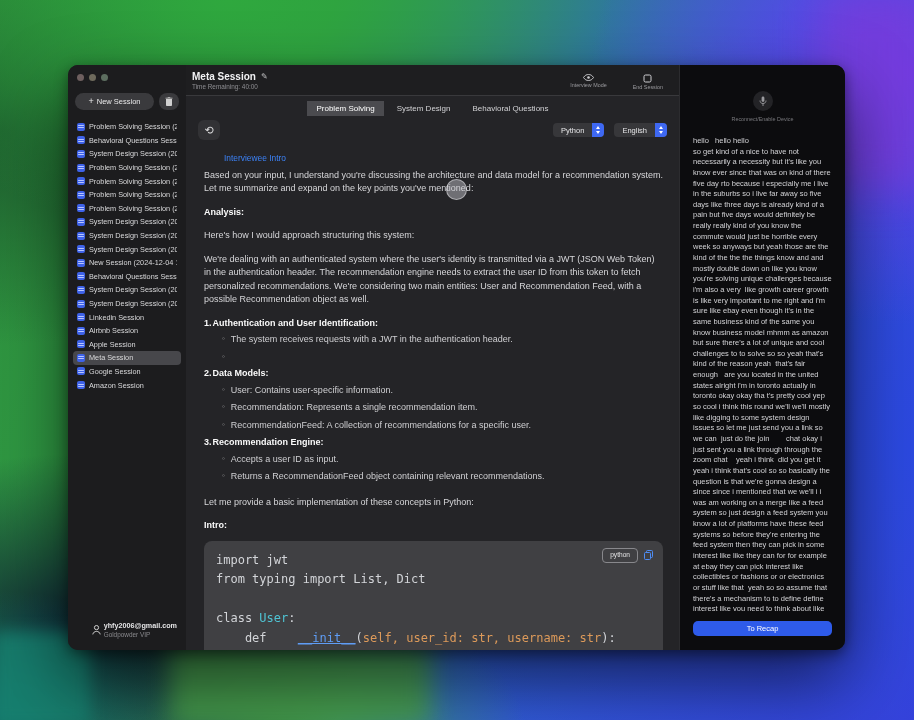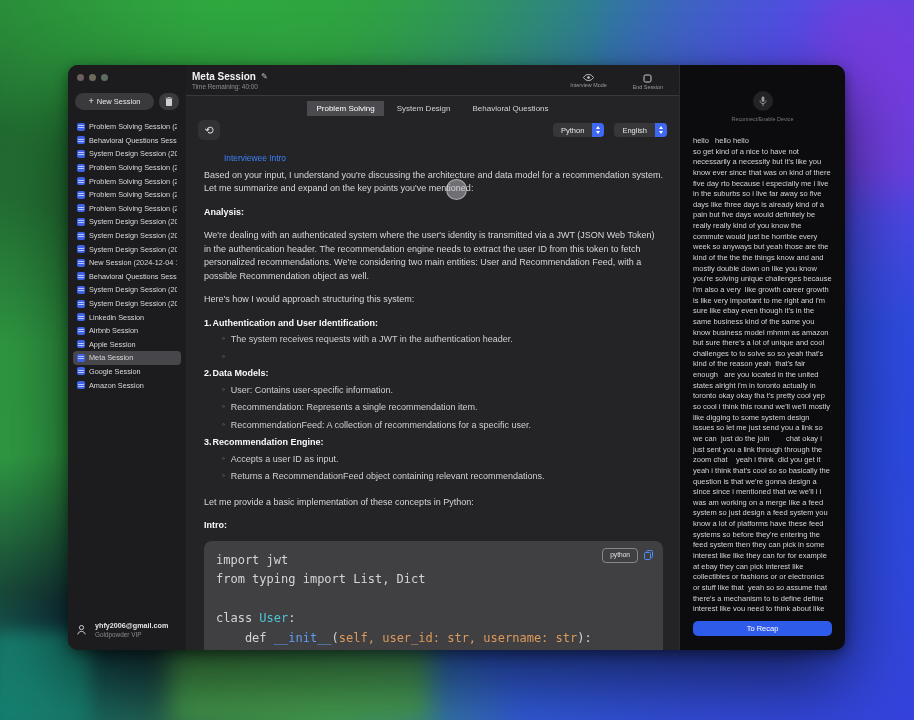--- a/index.html
+++ b/index.html
@@ -34,21 +34,21 @@
   .new-session{flex:1;display:flex;align-items:center;justify-content:center;gap:3px;background:#3a3a3d;border:none;
     color:#e9e9ea;font-size:7.5px;font-family:inherit;border-radius:10px;height:17px;cursor:pointer;}
   .new-session .plus{font-size:9px;line-height:1;color:#e9e9ea;}
   .trash-btn{width:20px;height:17px;background:#3a3a3d;border:none;border-radius:8px;display:flex;align-items:center;justify-content:center;cursor:pointer;color:#cfcfcf;}
   .s-list{flex:1;padding:4px 5px;overflow:hidden;}
   .s-item{display:flex;align-items:center;gap:4px;padding:2px 4px;border-radius:4px;height:13.6px;}
   .s-item.sel{background:#47474b;}
   .s-ic{width:8px;height:8px;border-radius:2px;background:#3e62e8;flex:none;display:flex;flex-direction:column;justify-content:center;gap:1px;padding:1px;}
   .s-ic span{display:block;height:1px;background:#b9c6ff;border-radius:1px;}
   .s-lab{font-size:7.3px;color:#d9d9db;white-space:nowrap;overflow:hidden;max-width:96px;}
-  .account{display:flex;gap:9px;align-items:center;padding:8px 9px 12px 9px;}
+  .account{display:flex;gap:3px;align-items:center;padding:8px 9px 12px 9px;justify-content:flex-end;}
   .account svg{flex:none;}
   .email{font-size:7.2px;color:#e4e4e6;font-weight:bold;white-space:nowrap;}
   .plan{font-size:6.4px;color:#8a8a8e;margin-top:1px;}
 
   
   .center{flex:1;display:flex;flex-direction:column;background:#242427;min-width:0;}
   .titlebar{height:31px;background:#1e1e20;border-bottom:1px solid #39393c;display:flex;align-items:center;justify-content:space-between;padding:0 10px 0 6px;flex:none;}
   .title-row{display:flex;align-items:center;gap:5px;}
   .title-text{font-size:10px;font-weight:bold;color:#f2f2f4;}
   .pencil{font-size:8px;color:#bdbdbf;cursor:pointer;}
@@ -78,21 +78,21 @@
   .sec-t .n{margin-right:1px;}
   .bul{display:flex;gap:6px;padding-left:18px;margin:0 0 4px 0;color:#cfcfd2;}
   .bul .dot{color:#9a9a9e;font-size:8px;line-height:1.6;}
   .code{position:relative;background:#404043;border-radius:8px;padding:10px 12px 12px 12px;margin:4px 0 0 0;}
   .code-top{position:absolute;top:7px;right:10px;display:flex;align-items:center;gap:6px;}
   .badge{border:1px solid #88888c;color:#e2e2e4;font-size:6.6px;border-radius:4px;padding:1.5px 7px;}
   .copy{cursor:pointer;display:flex;}
   .code pre{margin:0;font-family:"DejaVu Sans Mono",monospace;font-size:12px;line-height:1.62;white-space:pre;color:#d3d5d9;}
   .t-p{color:#d3d5d9;}
   .t-c{color:#4fc4d4;}
-  .t-f{color:#5f9df5;text-decoration-color:#5f9df5;}
+  .t-f{color:#5f9df5;text-decoration:underline;text-decoration-color:#5f9df5;margin-left:24px;}
   .t-a{color:#dd9a5a;}
 
   .cursor-dot{position:absolute;left:378px;top:114px;width:21px;height:21px;border-radius:50%;
     background:rgba(205,205,210,.45);border:1px solid rgba(235,235,240,.5);pointer-events:none;}
 
   
   .rightpanel{width:166px;background:#0c0c0e;flex:none;display:flex;flex-direction:column;border-left:1px solid #2c2c2f;}
   .mic-wrap{display:flex;flex-direction:column;align-items:center;padding:26px 0 6px 0;flex:none;}
   .mic{width:20px;height:20px;border-radius:50%;background:#232326;border:none;display:flex;align-items:center;justify-content:center;cursor:pointer;}
   .mic-cap{font-size:5.4px;color:#79797d;margin-top:5px;}
@@ -330,22 +330,22 @@
                 <i class="down"></i>
               </span>
           </div>
         </div>
       </div>
 
       <div class="content">
         <a class="link">Interviewee Intro</a>
         <p>Based on your input, I understand you're discussing the architecture and data model for a recommendation system. Let me summarize and expand on the key points you've mentioned:</p>
         <p class="hd">Analysis:</p>
+        <p>Here's how I would approach structuring this system:</p>
         <p>We're dealing with an authenticated system where the user's identity is transmitted via a JWT (JSON Web Token) in the authentication header. The recommendation engine needs to extract the user ID from this token to fetch personalized recommendations. We're considering two main entities: User and Recommendation Feed, with a possible Recommendation object as well.</p>
-        <p>Here's how I would approach structuring this system:</p>
         <div>
             <div class="sec">
               <div class="sec-t"><span class="n">1.</span><span class="tt">Authentication and User Identification:</span></div>
               <div class="bul">
                 <span class="dot">◦</span>
                 <span class="bt">The system receives requests with a JWT in the authentication header.</span>
               </div>
               <div class="bul">
                 <span class="dot">◦</span>
               </div>

